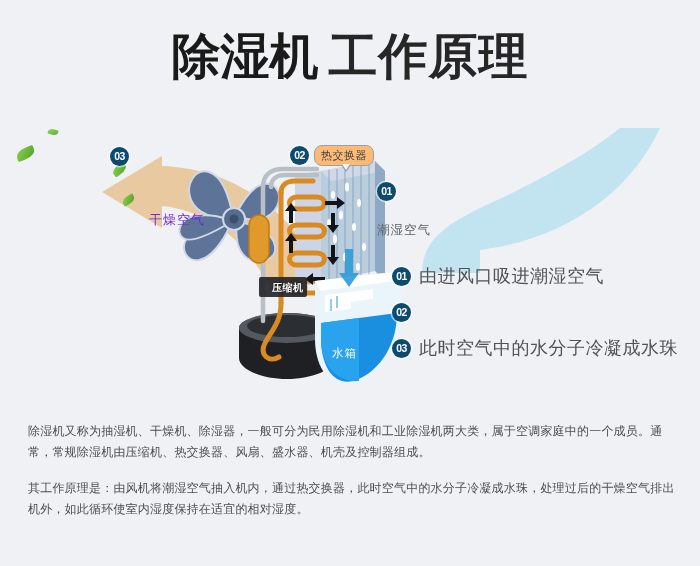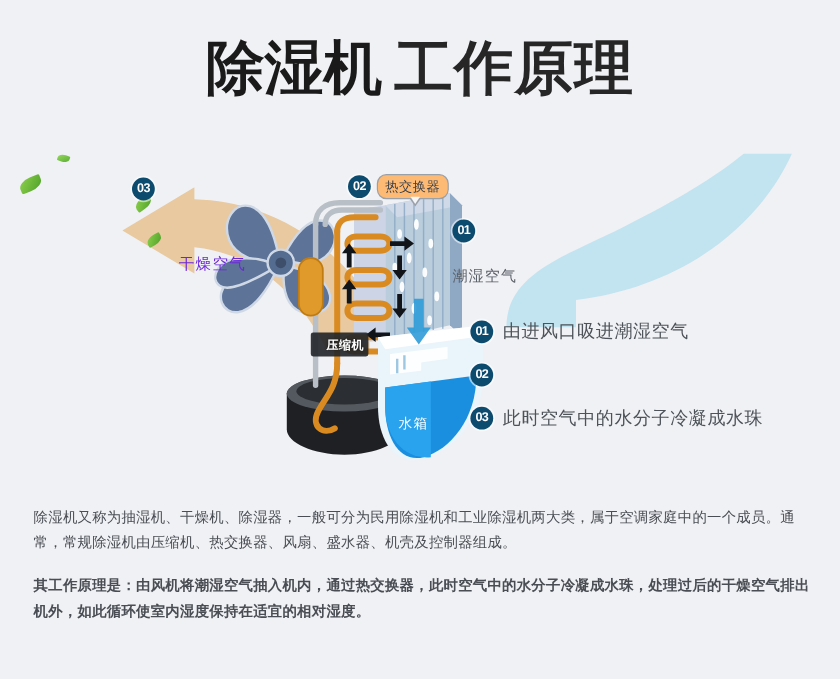--- a/index.html
+++ b/index.html
@@ -88,31 +88,31 @@
     left: 272px; top: 163px; font-size: 10px; color: #ffffff; letter-spacing: 0.5px;
     background: rgba(60,62,66,0.0); font-weight: bold;
     text-shadow: 0 0 2px rgba(0,0,0,0.6);
   }
   .lbl-tank { left: 332px; top: 228px; font-size: 11.5px; color: #ffffff; letter-spacing: 1px; }
 
   
   .steps { position: absolute; left: 392px; top: 258px; width: 300px; }
   .step-row { display: flex; align-items: center; height: 36px; }
   .step-row .txt {
-    margin-left: 8px; font-size: 15px; color: #4d5359; letter-spacing: 0.5px;
+    margin-left: 8px; font-size: 18px; color: #4d5359; letter-spacing: 0.5px;
     font-family: Liberation Serif, serif;
   }
 
   
   .copy { position: absolute; left: 28px; top: 421px; width: 648px; }
   .copy p {
     font-size: 12px; line-height: 21px; color: #4a4e54; letter-spacing: 0.2px;
     font-family: "DejaVu Sans","Liberation Sans",sans-serif;
   }
-  .copy .gap { margin-top: 15px; font-weight: bold; }
+  .copy .gap { margin-top: 15px; }
 </style>
 </head>
 <body>
 
 <div id="page">
 
   <div class="title-wrap">
     <span class="t1">除湿机</span><span class="t2">工作原理</span>
   </div>
 

